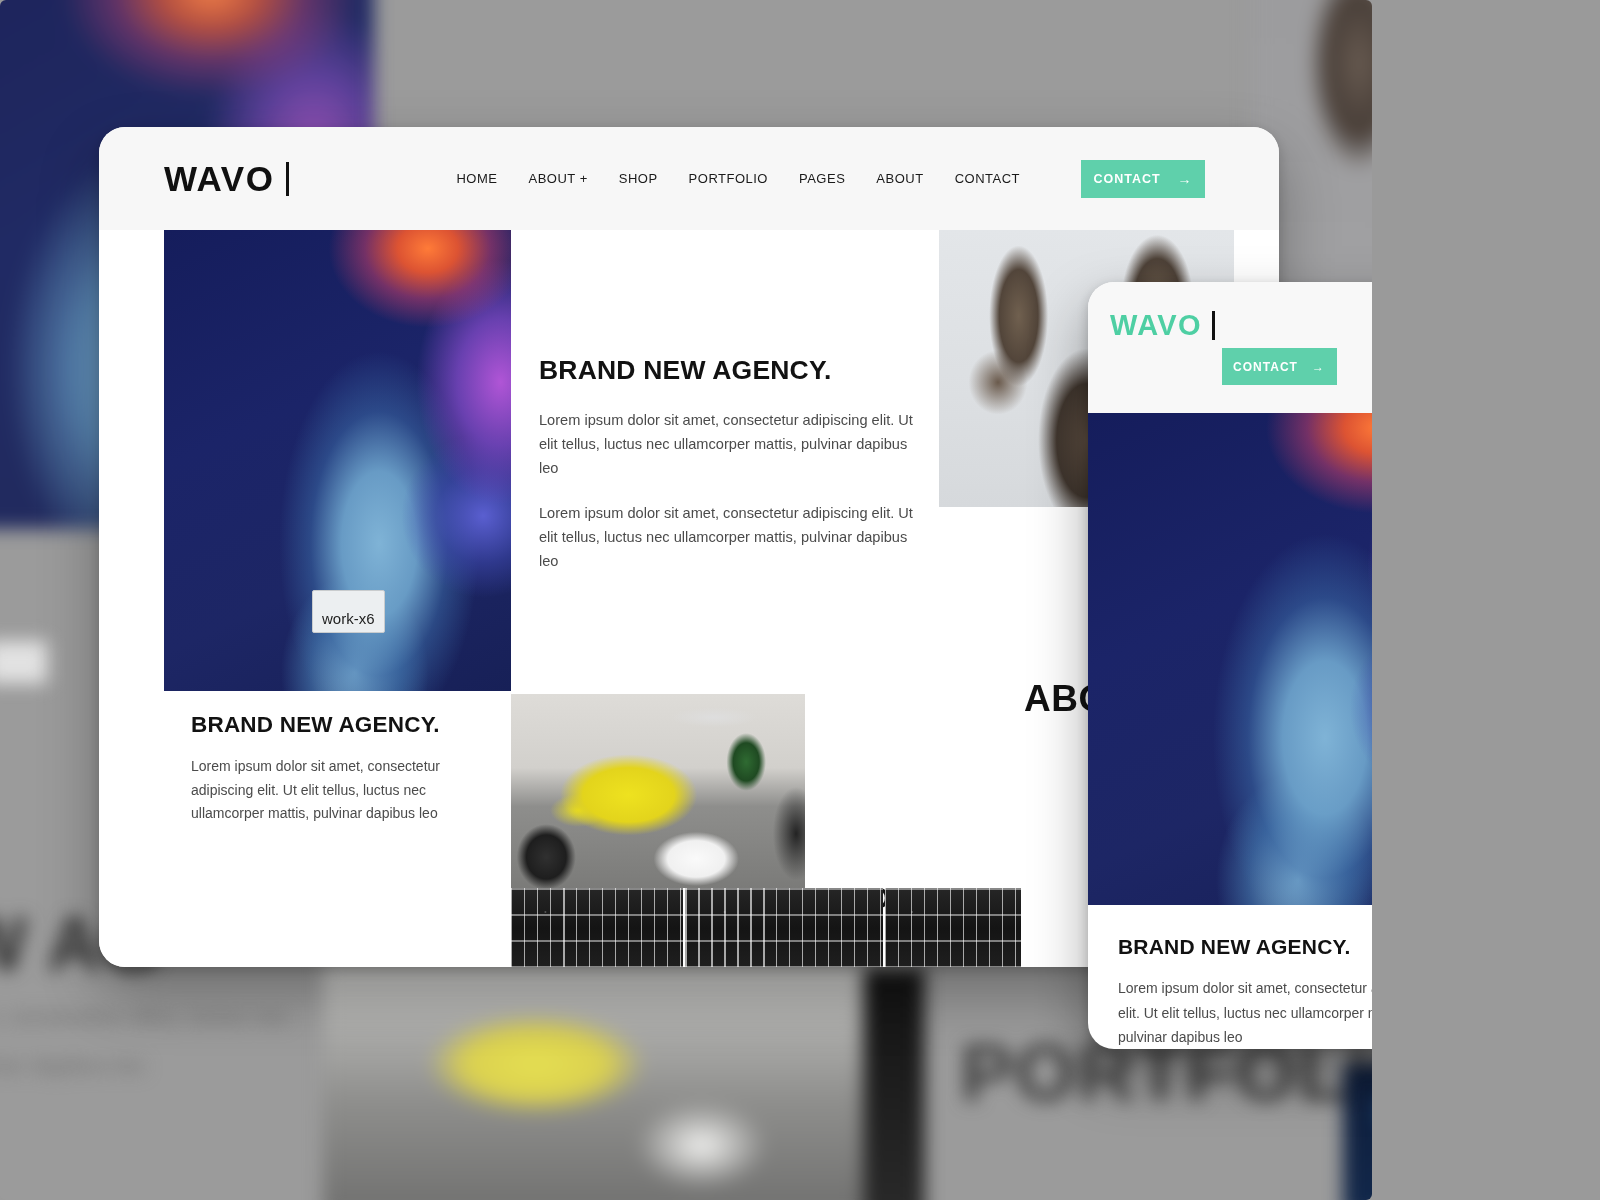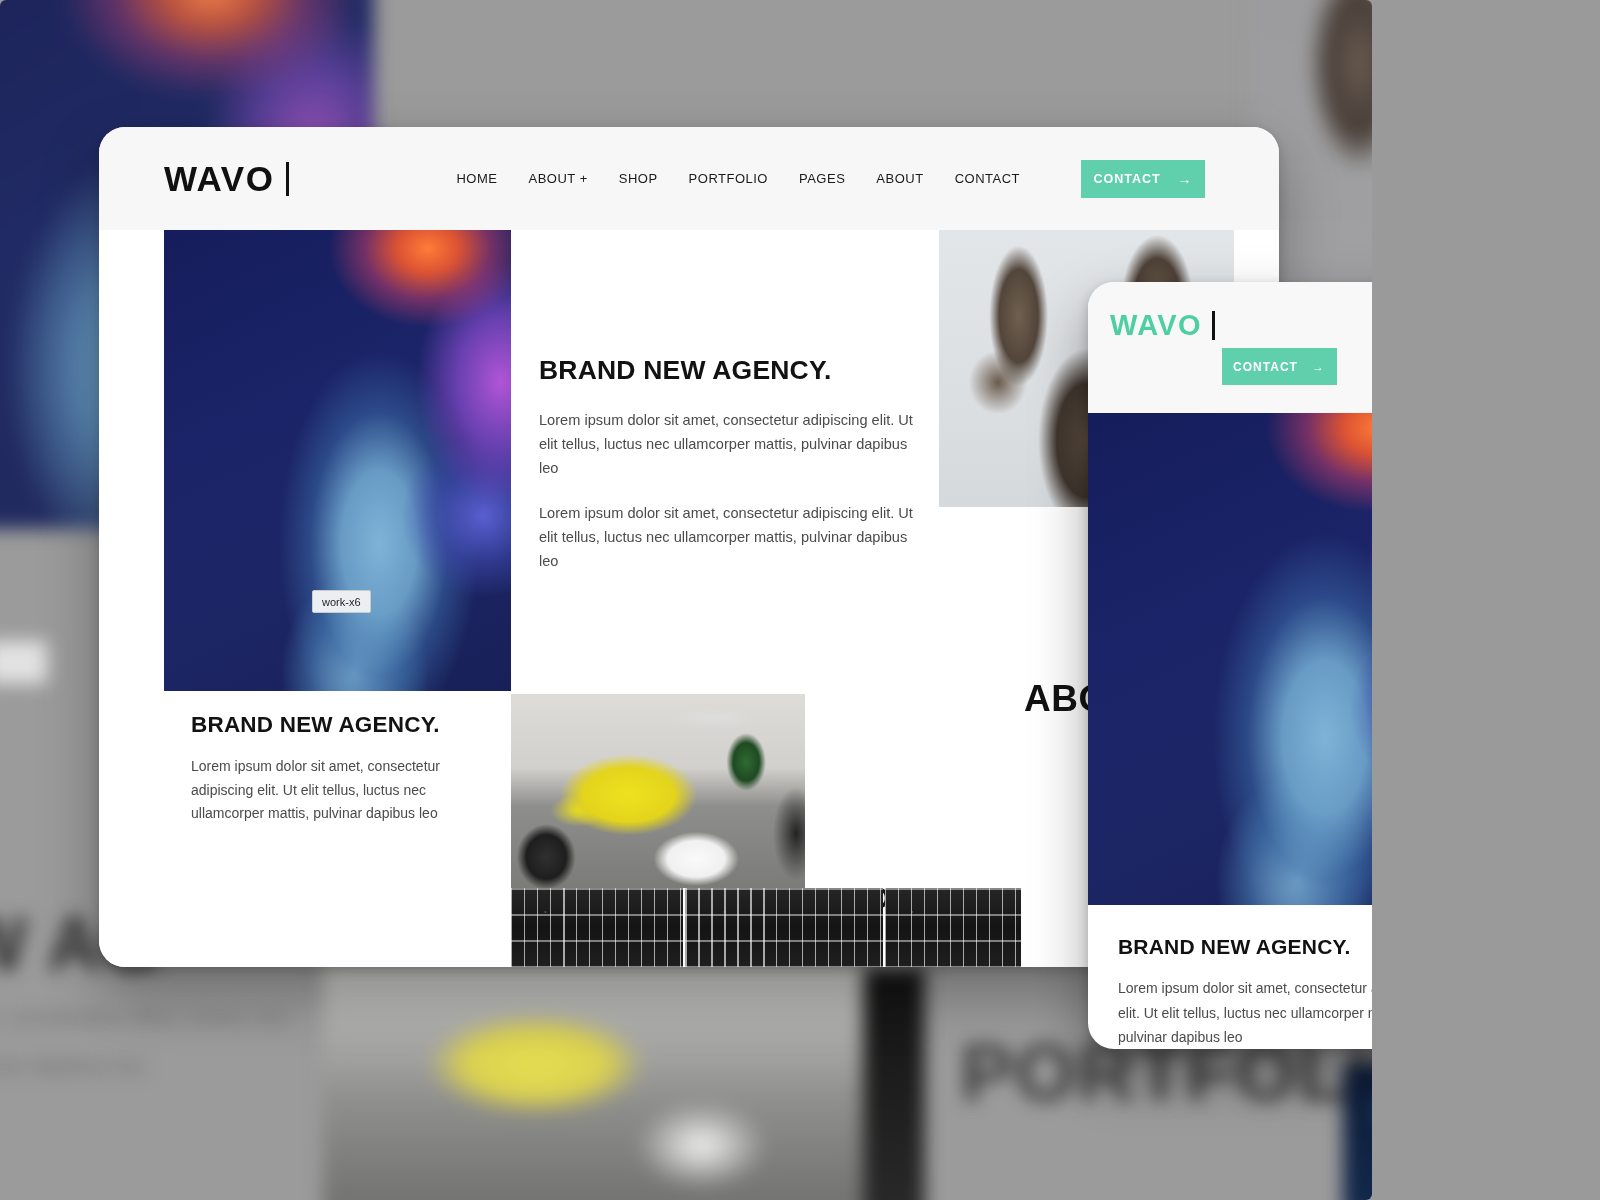--- a/index.html
+++ b/index.html
@@ -198,22 +198,22 @@
       radial-gradient(ellipse 125px 240px at 62% 68%, #7fb3d6 0%, rgba(110,165,205,0.92) 30%, rgba(60,110,170,0.5) 55%, rgba(30,45,120,0) 80%),
       radial-gradient(ellipse 90px 120px at 55% 96%, #86b6d4 0%, rgba(80,140,190,0.5) 50%, rgba(25,40,110,0) 82%),
       linear-gradient(155deg, #151d5c 0%, #1b2468 38%, #1d2665 68%, #172057 100%);
   }
   .tooltip-chip {
     position: absolute;
     left: 148px; top: 360px;
     background: #eceff1;
     border: 1px solid #c9ccce;
     color: #1e1e1e;
-    font-size: 11px;
-    padding: 5px 9px 4px;
+    font-size: 15px;
+    padding: 20px 9px 4px;
     border-radius: 2px;
     line-height: 1.1;
     white-space: nowrap;
   }
 
   
   .hero-copy {
     position: absolute;
     left: 440px; top: 125px;
     width: 380px;

